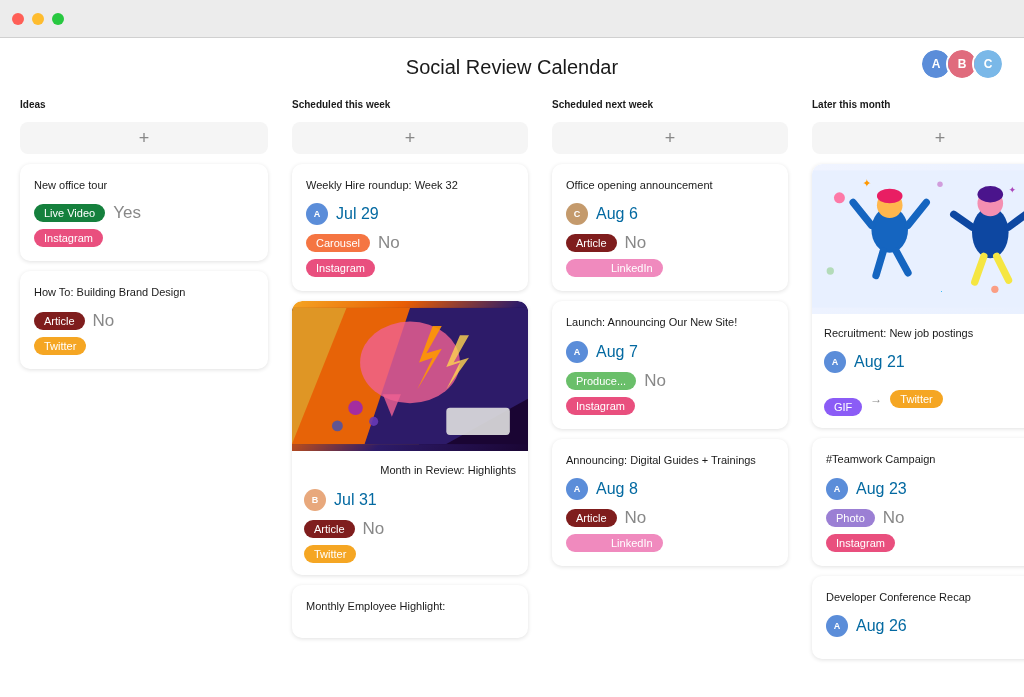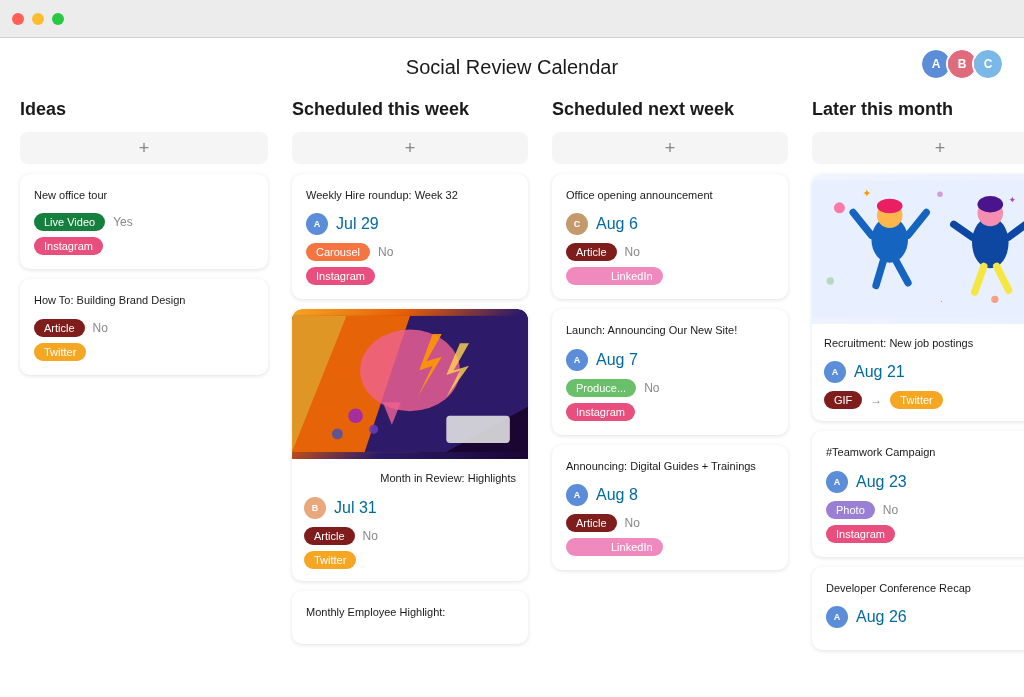--- a/index.html
+++ b/index.html
@@ -89,21 +89,21 @@
       min-width: 260px;
       max-width: 260px;
       flex-shrink: 0;
       padding: 0 12px;
       display: flex;
       flex-direction: column;
     }
     .column:first-child { padding-left: 0; }
 
     .column-header {
-      font-size: 18px;
+      font-size: 10px;
       font-weight: 600;
       color: #1a1a1a;
       margin-bottom: 10px;
       padding-bottom: 2px;
     }
 
     .add-btn {
       background: #f5f5f5;
       border: none;
       border-radius: 8px;
@@ -178,25 +178,25 @@
       font-weight: 500;
       color: #fff;
     }
     .tag-live-video { background: #15803d; }
     .tag-instagram { background: #e94f7e; }
     .tag-article { background: #7f1d1d; }
     .tag-twitter { background: #f5a623; }
     .tag-carousel { background: #f57542; }
     .tag-linkedin { background: #f08abe; padding-left: 45px; }
     .tag-produce { background: #6abf6a; }
-    .tag-gif { background: #7f1d1d; }
+    .tag-gif { background: #8b5cf6; margin-top: 17px; }
     .tag-photo { background: #9b7fd4; }
 
     .tag-yes-no {
-      font-size: 12px;
+      font-size: 17px;
       color: #888;
     }
 
     
     .illustration-bg {
       background: linear-gradient(135deg, #f0f4ff 0%, #e8f0ff 100%);
       width: 100%;
       height: 150px;
       border-radius: 8px;
       display: flex;

